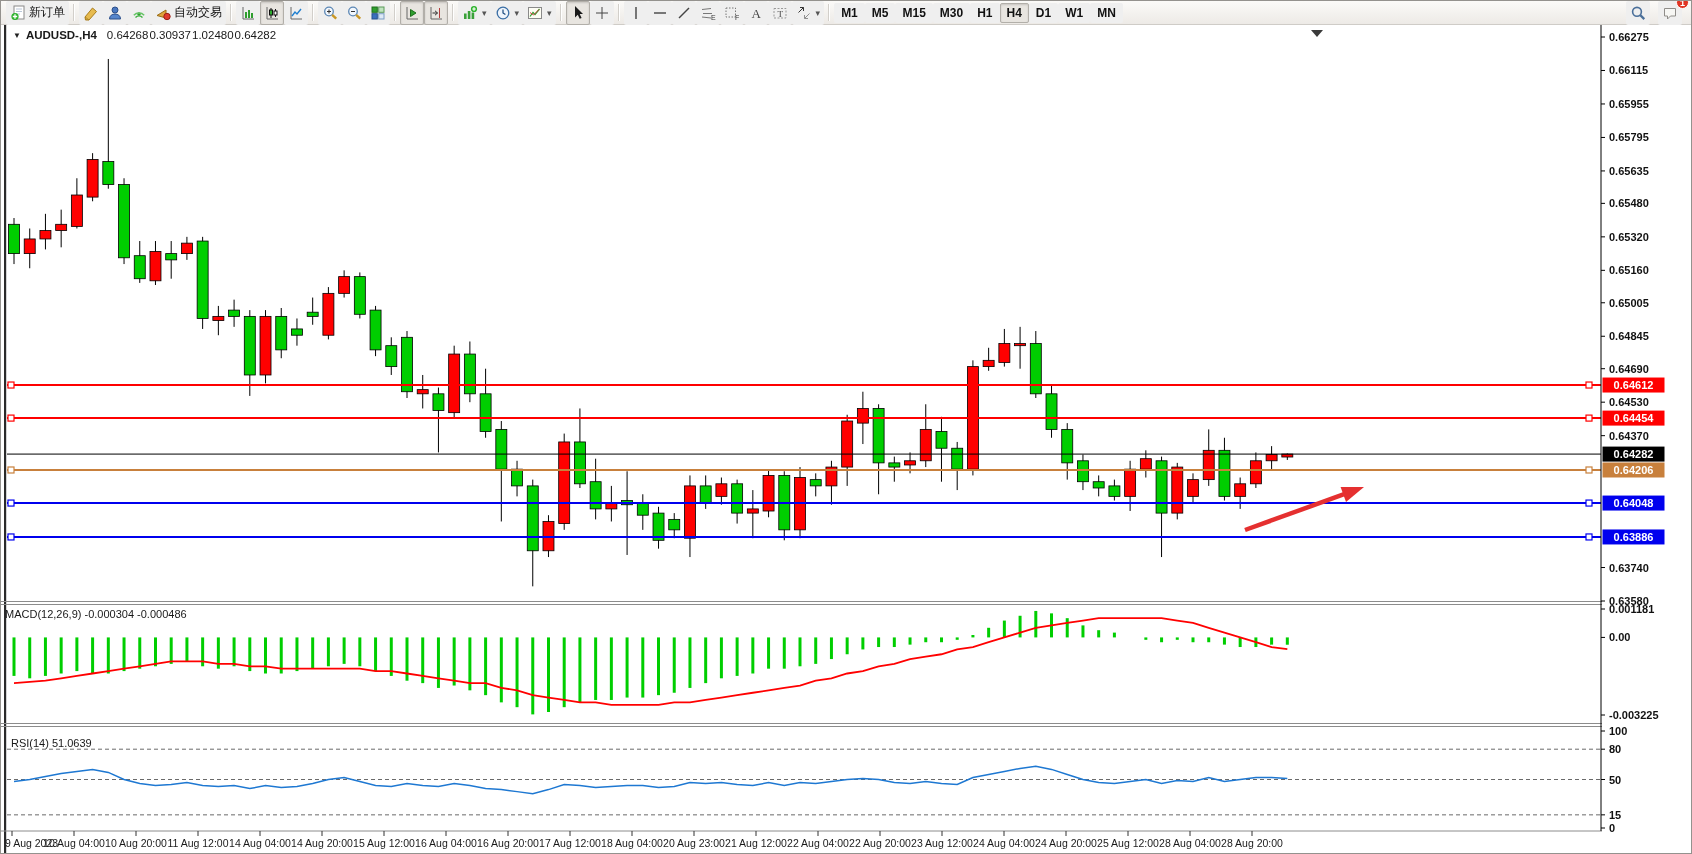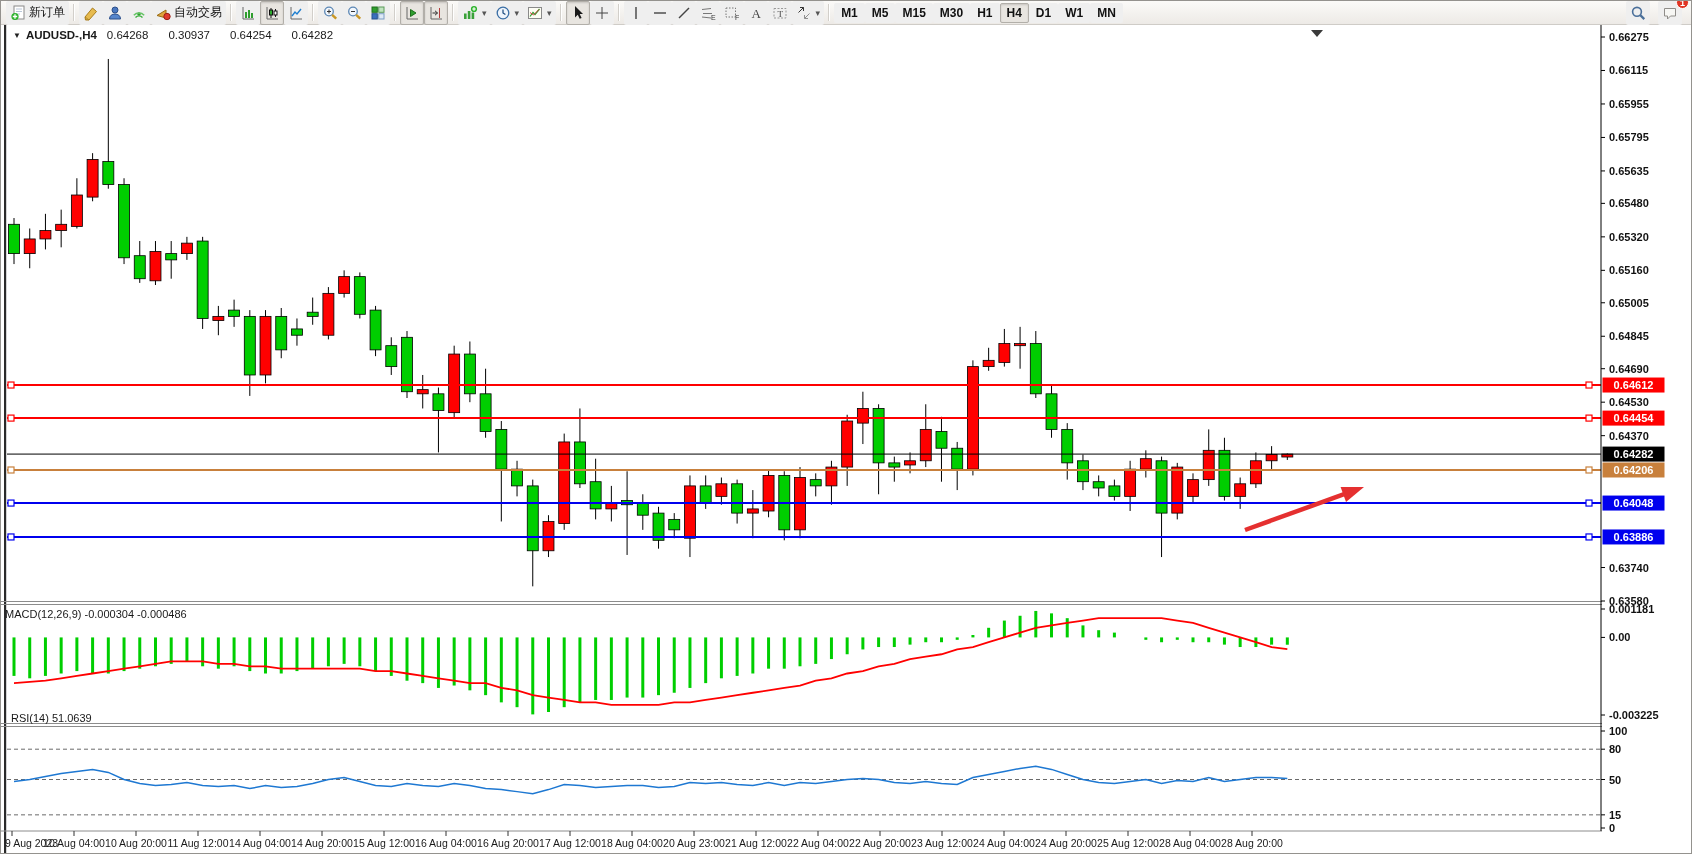--- a/index.html
+++ b/index.html
@@ -23,23 +23,23 @@
   .chatwrap{position:relative;}
   .nbadge{position:absolute;top:-5px;right:-7px;min-width:13px;height:13px;border-radius:7px;
        background:#e03423;color:#fff;font-size:9px;font-weight:bold;text-align:center;line-height:13px;
        border:1px solid #fff;box-sizing:border-box;padding:0 2px;}
   .chart-area{position:absolute;top:24px;left:0;right:0;bottom:0;background:#fff;}
   #chart-svg{position:absolute;top:0;left:0;}
   .overlay-label{position:absolute;font-size:11px;color:#191919;white-space:nowrap;z-index:3;}
   .hdr{top:4px;left:12px;font-size:11.5px;}
   .hdr .tri{font-size:8px;color:#222;margin-right:5px;vertical-align:1px;}
   .hdr b{font-weight:bold;margin-right:10px;text-align:center;}
-  .hdr span.q{margin-right:20px;}
+  .hdr span.q{margin-right:1px;}
   .macd-lbl{top:583px;left:4px;}
-  .rsi-lbl{top:687px;left:10px;}
+  .rsi-lbl{top:712px;left:10px;}
 </style>
 </head>
 <body>
 
 <div class="app">
   <div class="toolbar" id="toolbar">
       <button class="tbtn">
         <span style="display: inline-flex;">
           <svg width="16" height="16" viewBox="0 0 16 16">
             <rect x="4" y="1" width="10" height="13" fill="#fff" stroke="#8a8a8a"></rect>
@@ -696,18 +696,18 @@
         <line x1="1065" y1="806" x2="1065" y2="811" stroke="#333"></line>
         <text x="1065" y="822" font-size="10.5" fill="#1a1a1a" text-anchor="middle" font-family="Liberation Sans, sans-serif">24 Aug 20:00</text>
         <line x1="1127" y1="806" x2="1127" y2="811" stroke="#333"></line>
         <text x="1127" y="822" font-size="10.5" fill="#1a1a1a" text-anchor="middle" font-family="Liberation Sans, sans-serif">25 Aug 12:00</text>
         <line x1="1189" y1="806" x2="1189" y2="811" stroke="#333"></line>
         <text x="1189" y="822" font-size="10.5" fill="#1a1a1a" text-anchor="middle" font-family="Liberation Sans, sans-serif">28 Aug 04:00</text>
         <line x1="1251" y1="806" x2="1251" y2="811" stroke="#333"></line>
         <text x="1251" y="822" font-size="10.5" fill="#1a1a1a" text-anchor="middle" font-family="Liberation Sans, sans-serif">28 Aug 20:00</text>
       </svg>
     <div class="overlay-label hdr">
-      <span class="tri">▼</span><b>AUDUSD-,H4</b><span class="q">0.64268</span><span class="q">0.30937</span><span class="q">0.64254</span><span class="q">0.64282</span>
+      <span class="tri">▼</span><b>AUDUSD-,H4</b><span class="q">0.64268</span><span class="q">0.30937</span><span class="q">1.02480</span><span class="q">0.64282</span>
     </div>
     <div class="overlay-label macd-lbl">MACD(12,26,9) -0.000304 -0.000486</div>
     <div class="overlay-label rsi-lbl">RSI(14) 51.0639</div>
   </div>
 </div>
 
 </body></html>

